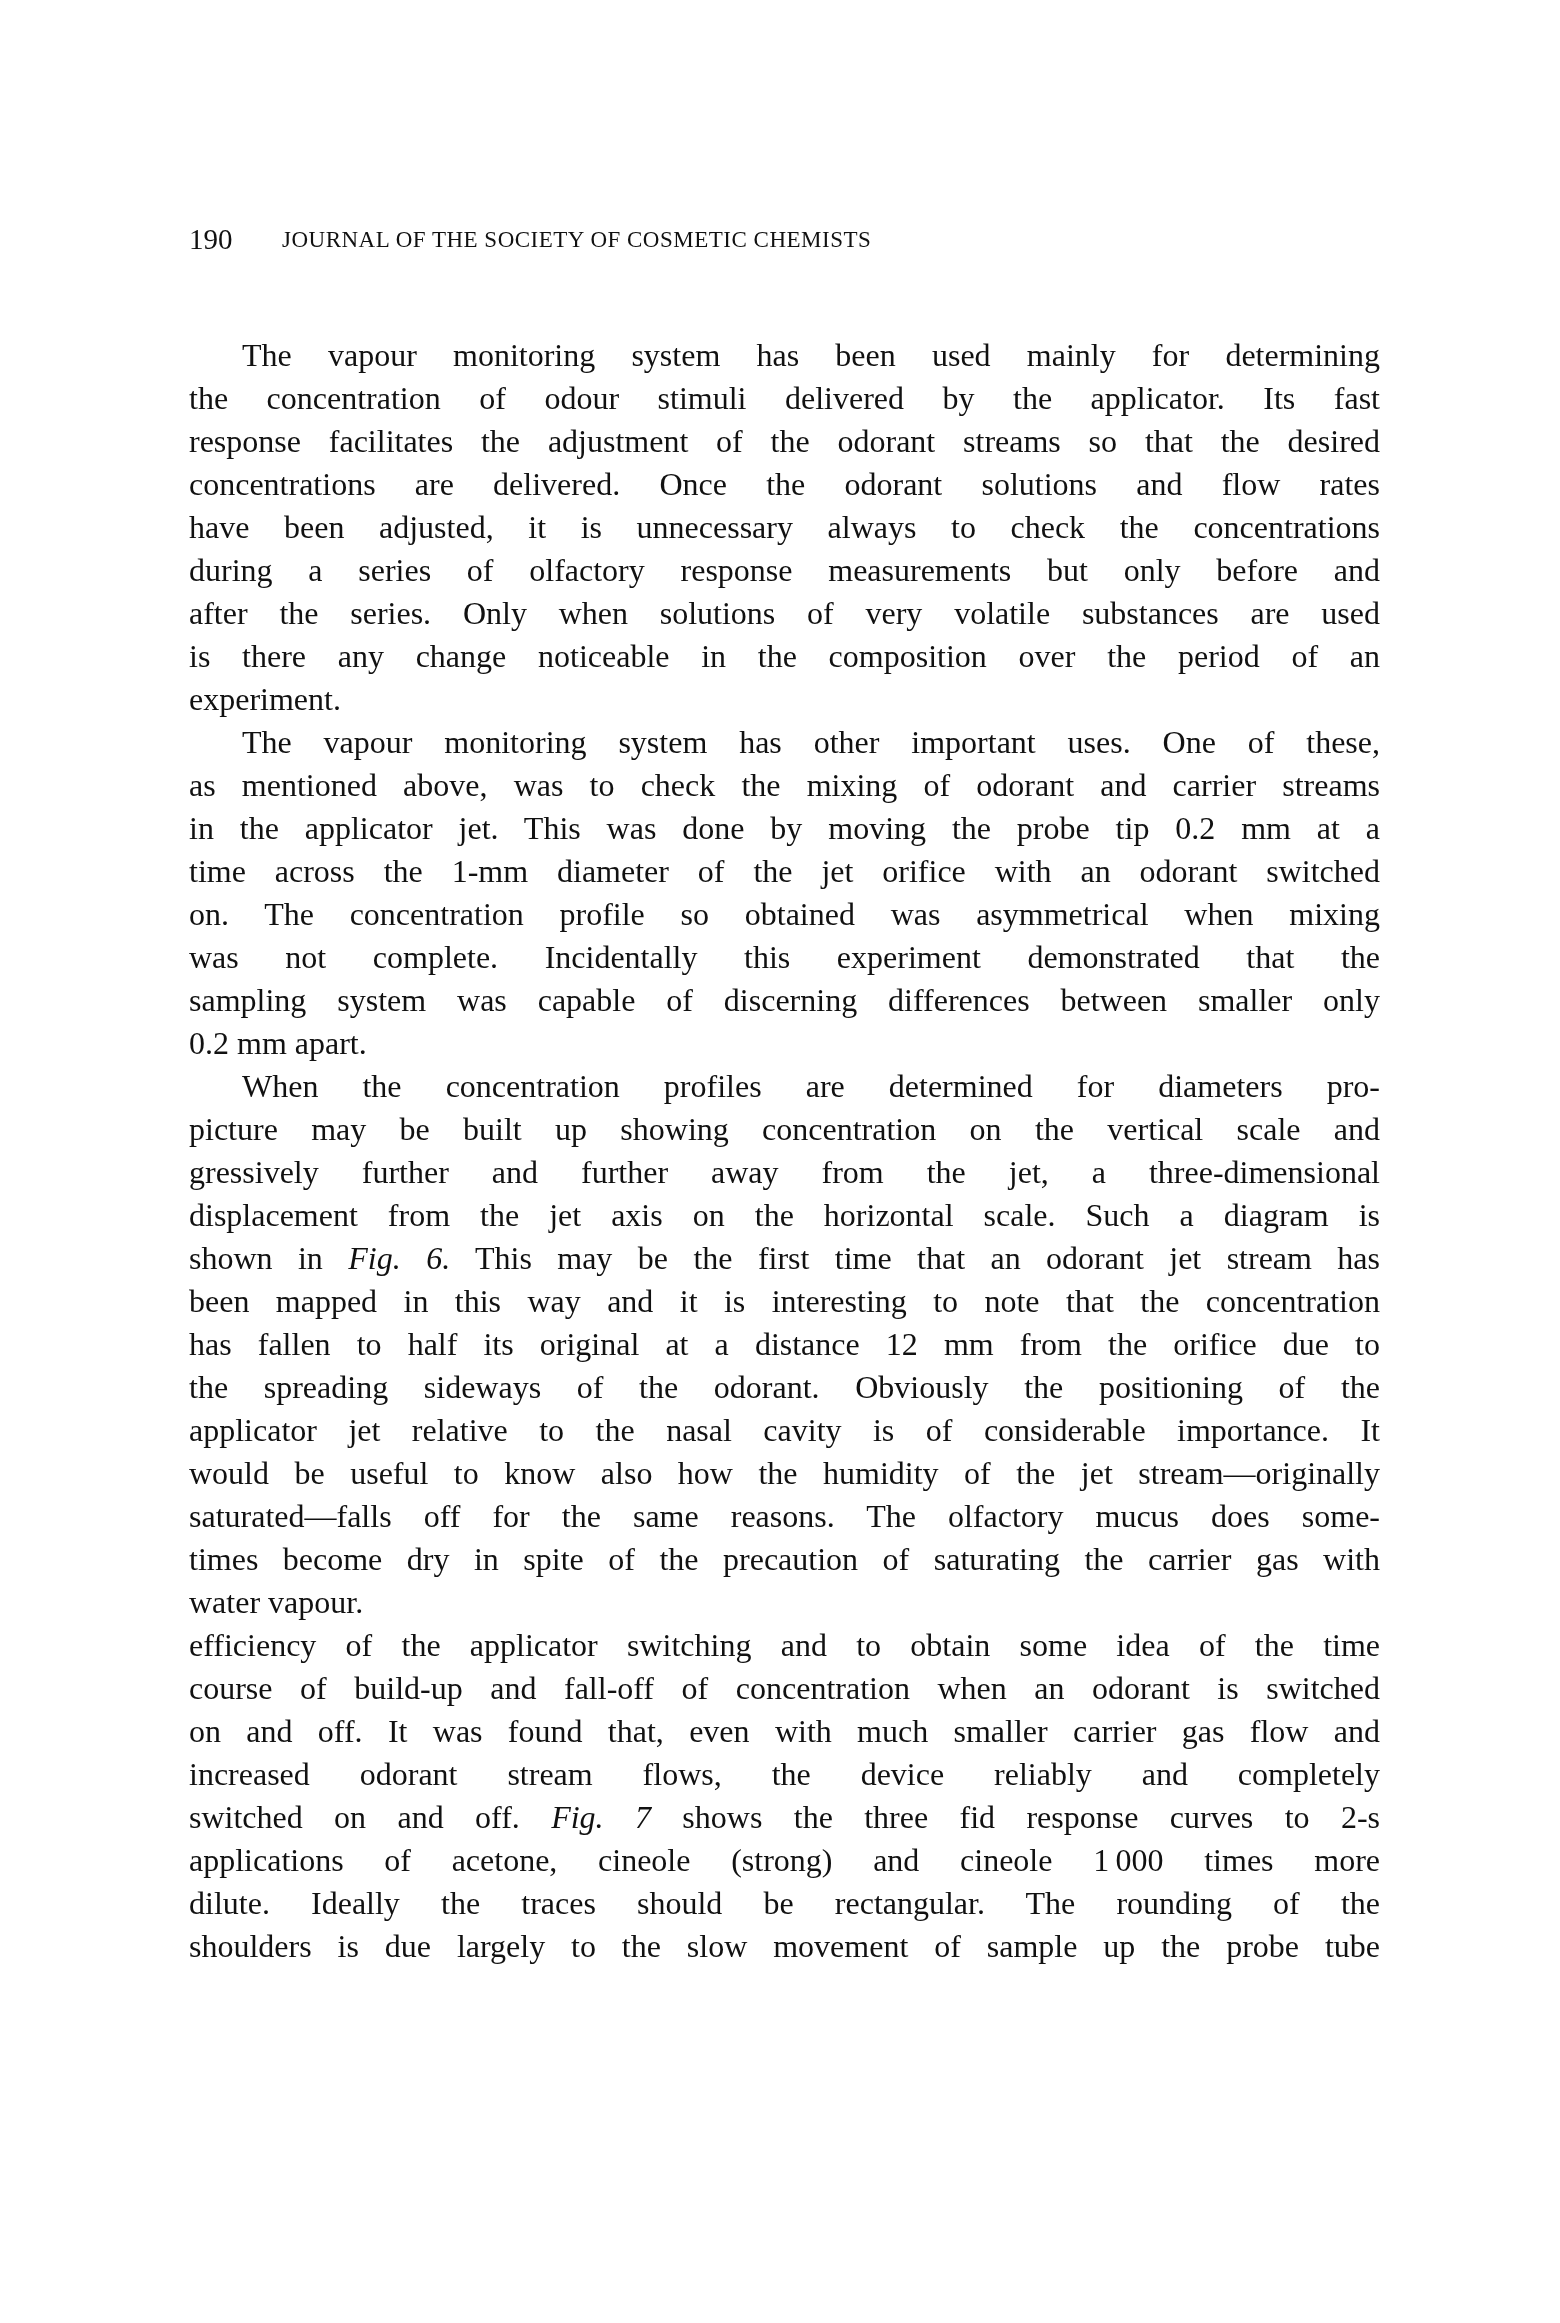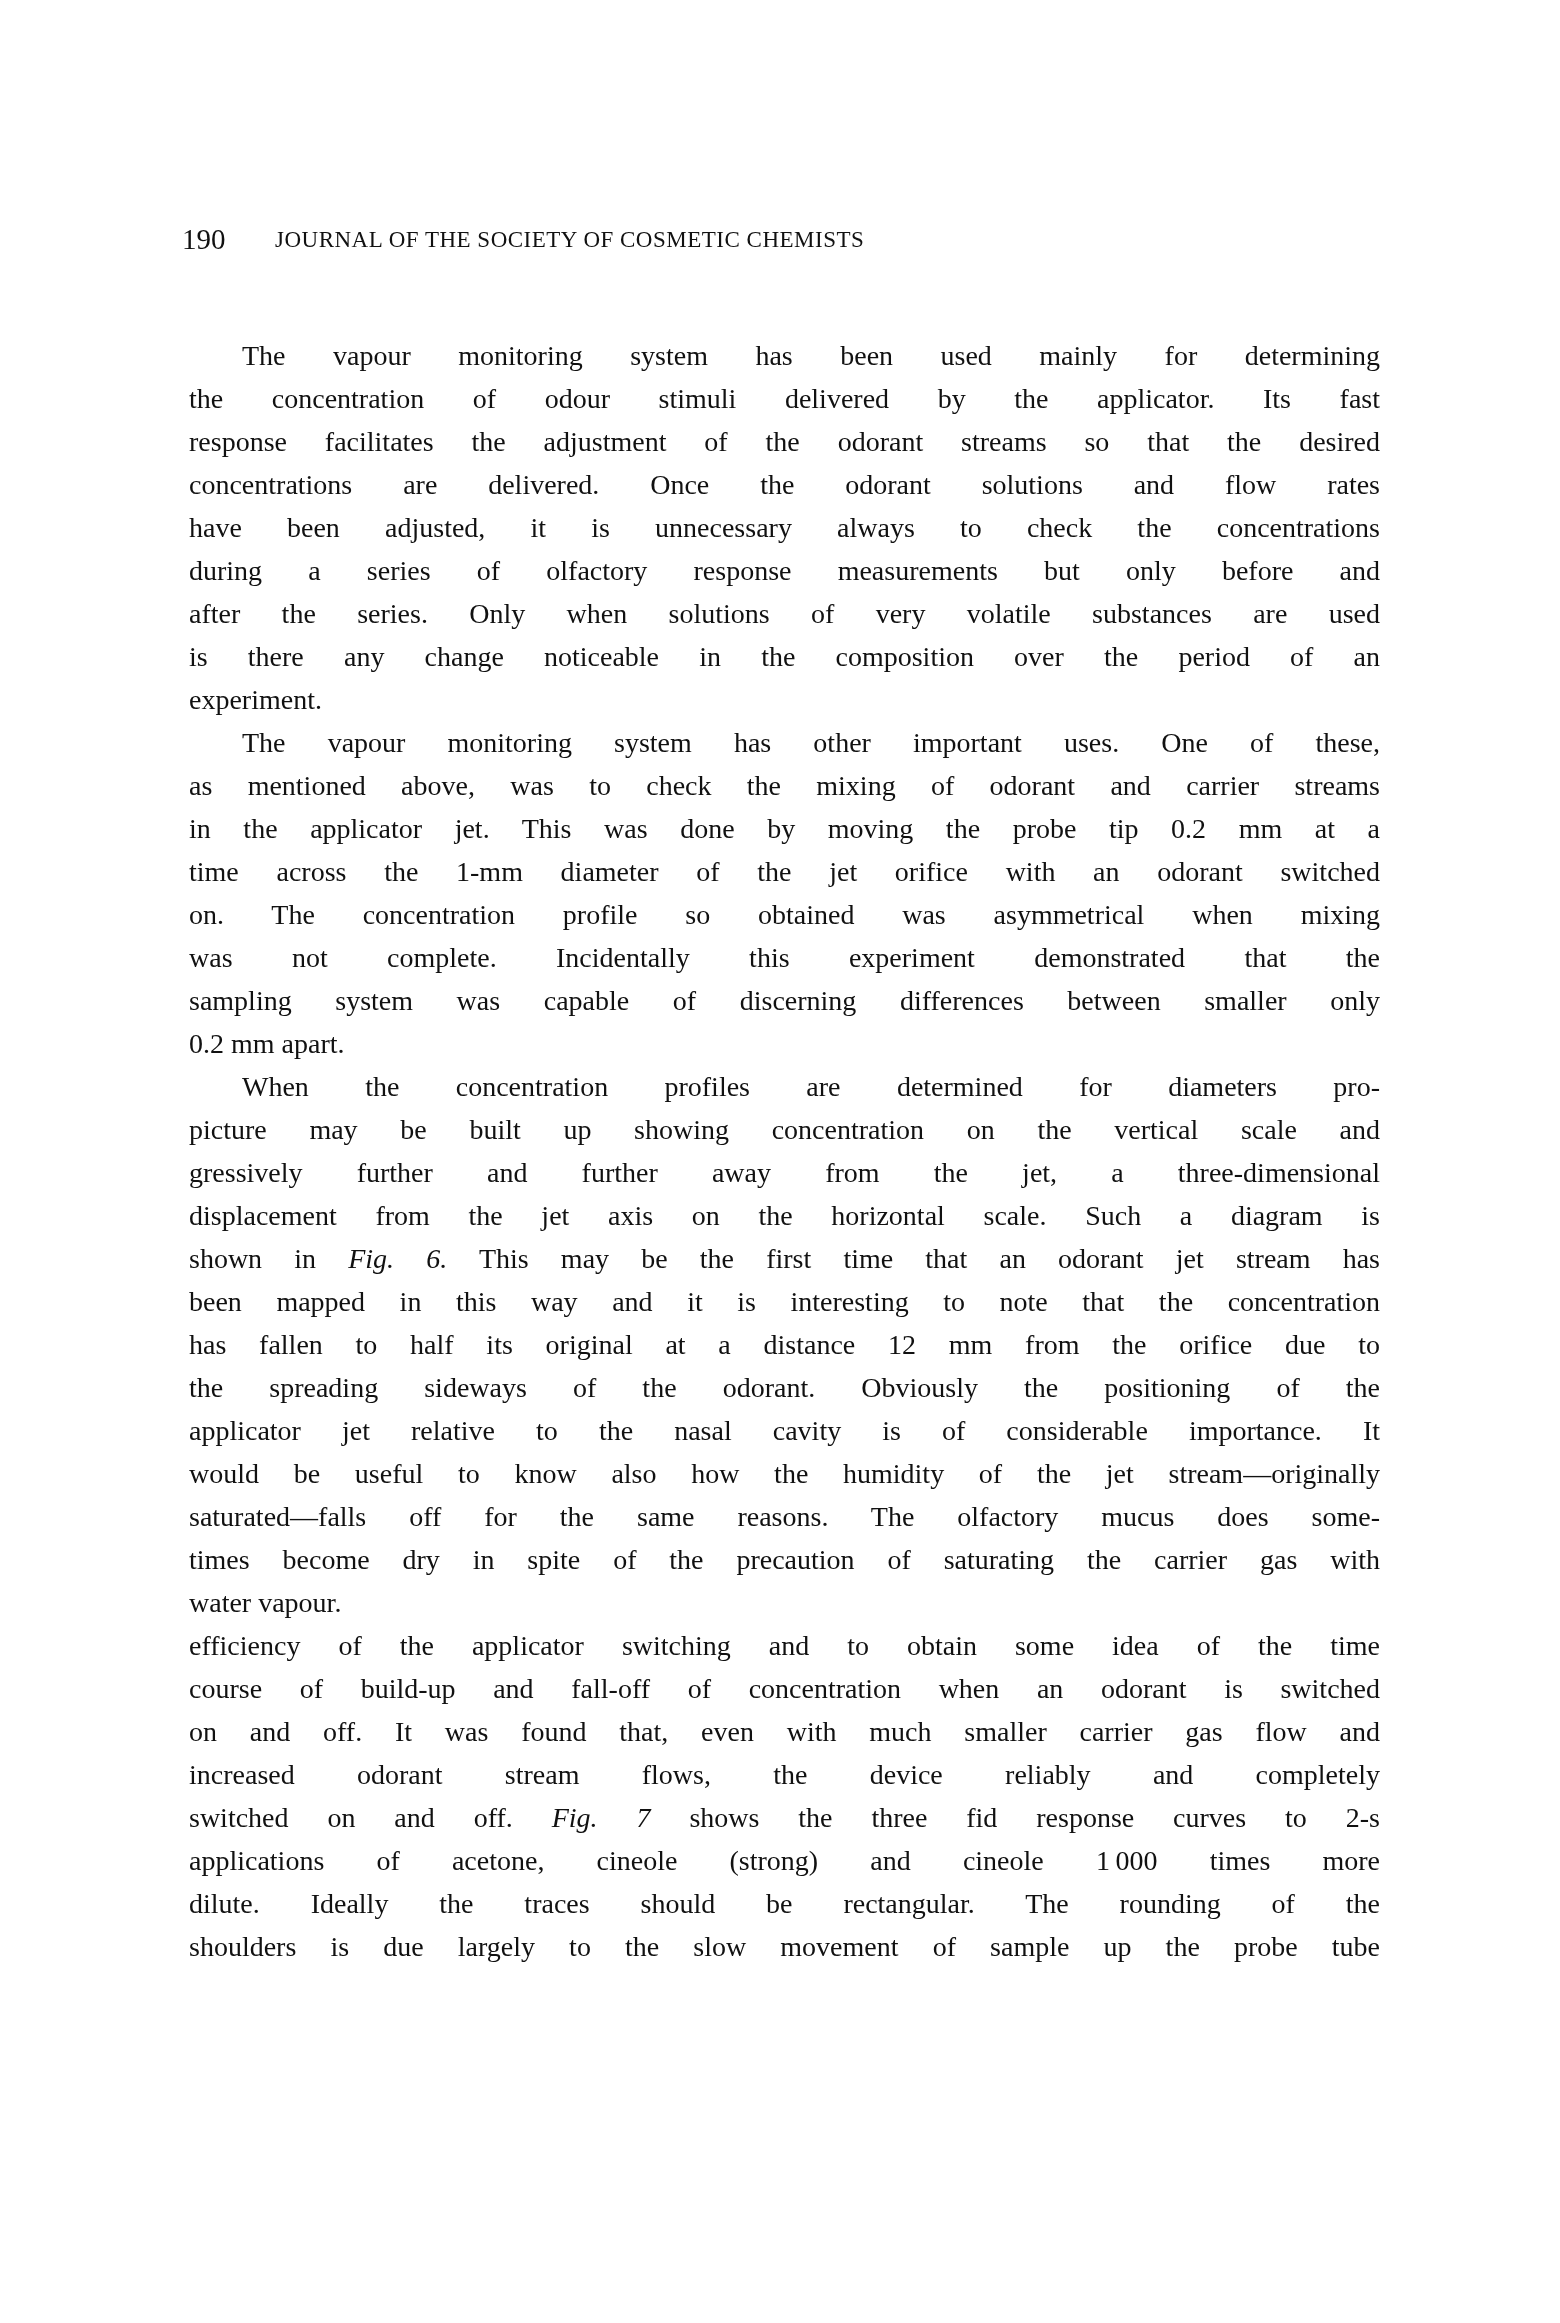--- a/index.html
+++ b/index.html
@@ -1,31 +1,31 @@
 <!DOCTYPE html>
 <html><head>
 <meta charset="utf-8">
 <style>
   html, body { margin: 0; padding: 0; background: #ffffff; }
   body {
     width: 1560px; height: 2324px; position: relative; overflow: hidden;
     font-family: "Liberation Serif", "DejaVu Serif", serif; color: #111111;
   }
   .header {
-    position: absolute; left: 182px; top: 223px; width: 1191px; height: 48px;
+    position: absolute; left: 189px; top: 223px; width: 1191px; height: 48px;
     font-size: 29px; letter-spacing: 0px;
   }
   .page-num { position: absolute; left: 0; top: 0; }
   .journal-title {
     position: absolute; left: 93px; top: 3.8px; font-size: 26px; font-variant: small-caps;
     text-transform: uppercase; letter-spacing: 0.5px; font-size: 23px;
   }
   .body-text {
     position: absolute; left: 189px; top: 334px; width: 1191px;
-    font-size: 28px; line-height: 43px; text-align: justify;
+    font-size: 32px; line-height: 43px; text-align: justify;
   }
   .line { display: block; text-align: justify; text-align-last: justify; white-space: nowrap; }
   .line.last { text-align-last: left; }
   .para { margin: 0; }
   .para + .para { margin-top: 0px; }
   i { }
 </style>
 </head>
 <body>
 

